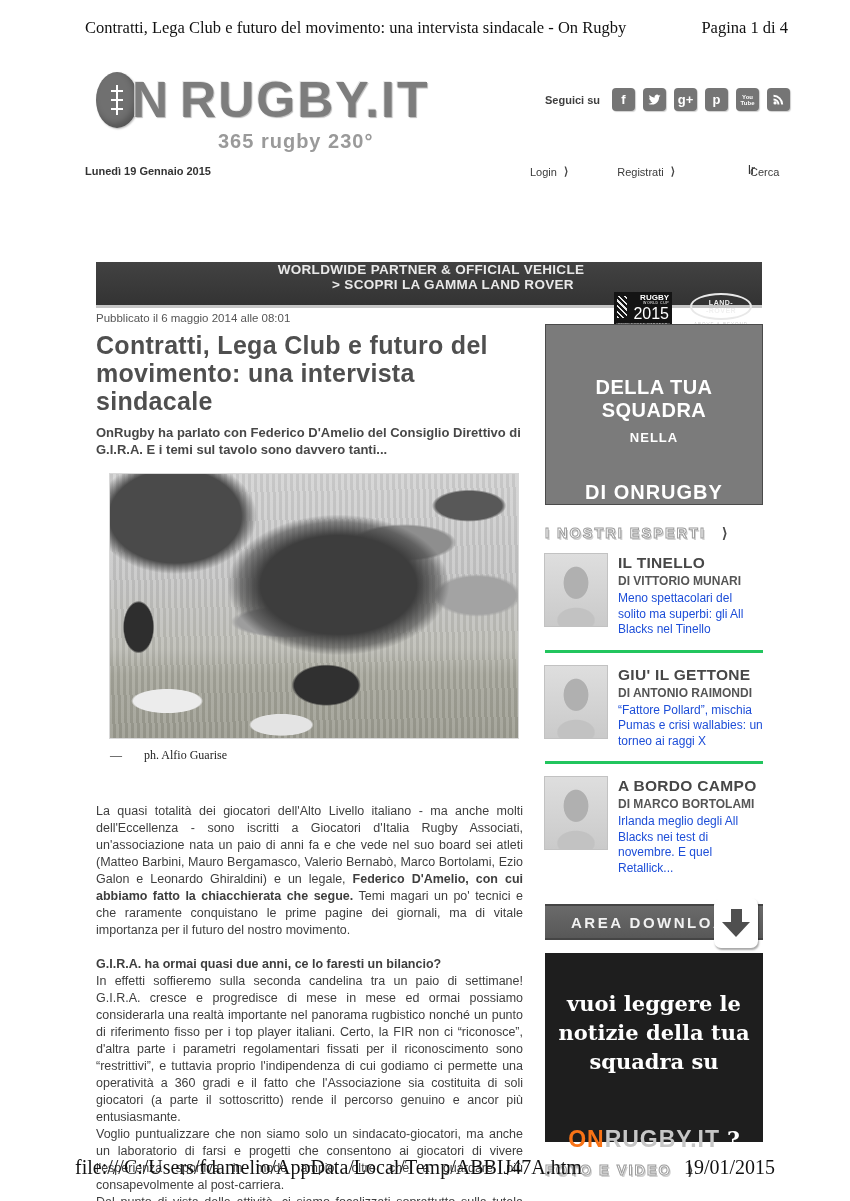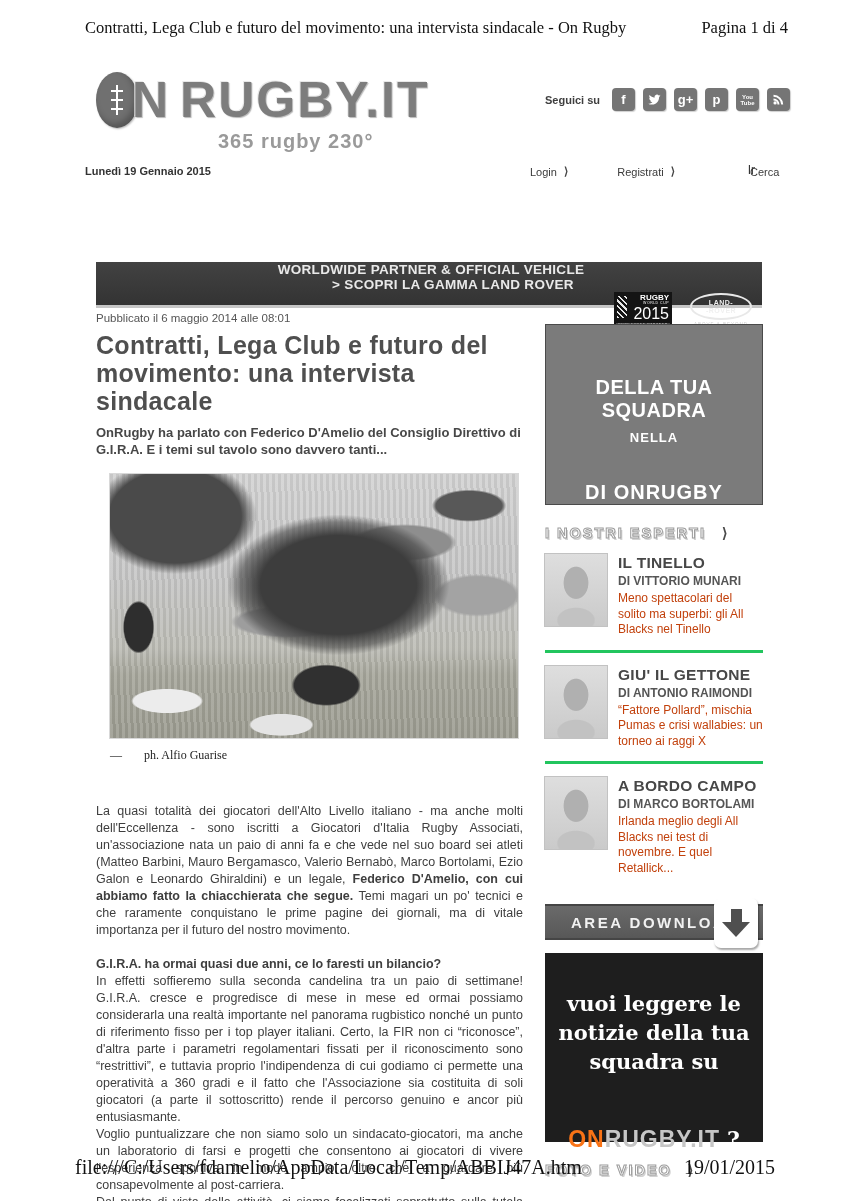--- a/index.html
+++ b/index.html
@@ -121,21 +121,21 @@
   .expert { display:flex; padding:13px 0 12px 0; }
   .expert + .expert { border-top:3px solid #22c55e; }
   .thumb { width:62px; height:72px; flex:none; margin-right:11px;
     background-image:
       radial-gradient(ellipse 20px 26px at 50% 40%, #b0b0b0 0 60%, rgba(176,176,176,0) 64%),
       radial-gradient(ellipse 30px 20px at 50% 92%, #c2c2c2 0 60%, rgba(194,194,194,0) 65%),
       linear-gradient(180deg,#dedede,#cacaca);
     box-shadow:0 0 0 1px #c2c2c2; }
   .ex-title { font-size:15.5px; font-weight:bold; color:#474747; letter-spacing:.3px; }
   .ex-author { font-size:12px; font-weight:bold; color:#555; margin:2px 0 3px 0; }
-  .ex-teaser { font-size:12px; line-height:15.5px; color:#c2410c; }
+  .ex-teaser { font-size:12px; line-height:15.5px; color:#1d4ed8; }
   .download { margin-top:16px; height:36px; background:linear-gradient(180deg,#6a6a6a,#585858);
     border-top:2px solid #454545; border-bottom:2px solid #454545;
     position:relative; display:flex; align-items:center; }
   .dl-label { color:#f2f2f2; font-weight:bold; font-size:15px; letter-spacing:2.5px;
     margin-left:26px; }
   .dl-badge { position:absolute; right:5px; top:-8px; width:44px; height:50px; background:#fff;
     border-radius:7px; display:flex; flex-direction:column; align-items:center;
     justify-content:center; box-shadow:1px 2px 2px rgba(0,0,0,.35); }
   .dl-stem { width:11px; height:13px; background:#4f4f4f; }
   .dl-tri { width:0; height:0; border:14px solid transparent; border-bottom:0;

